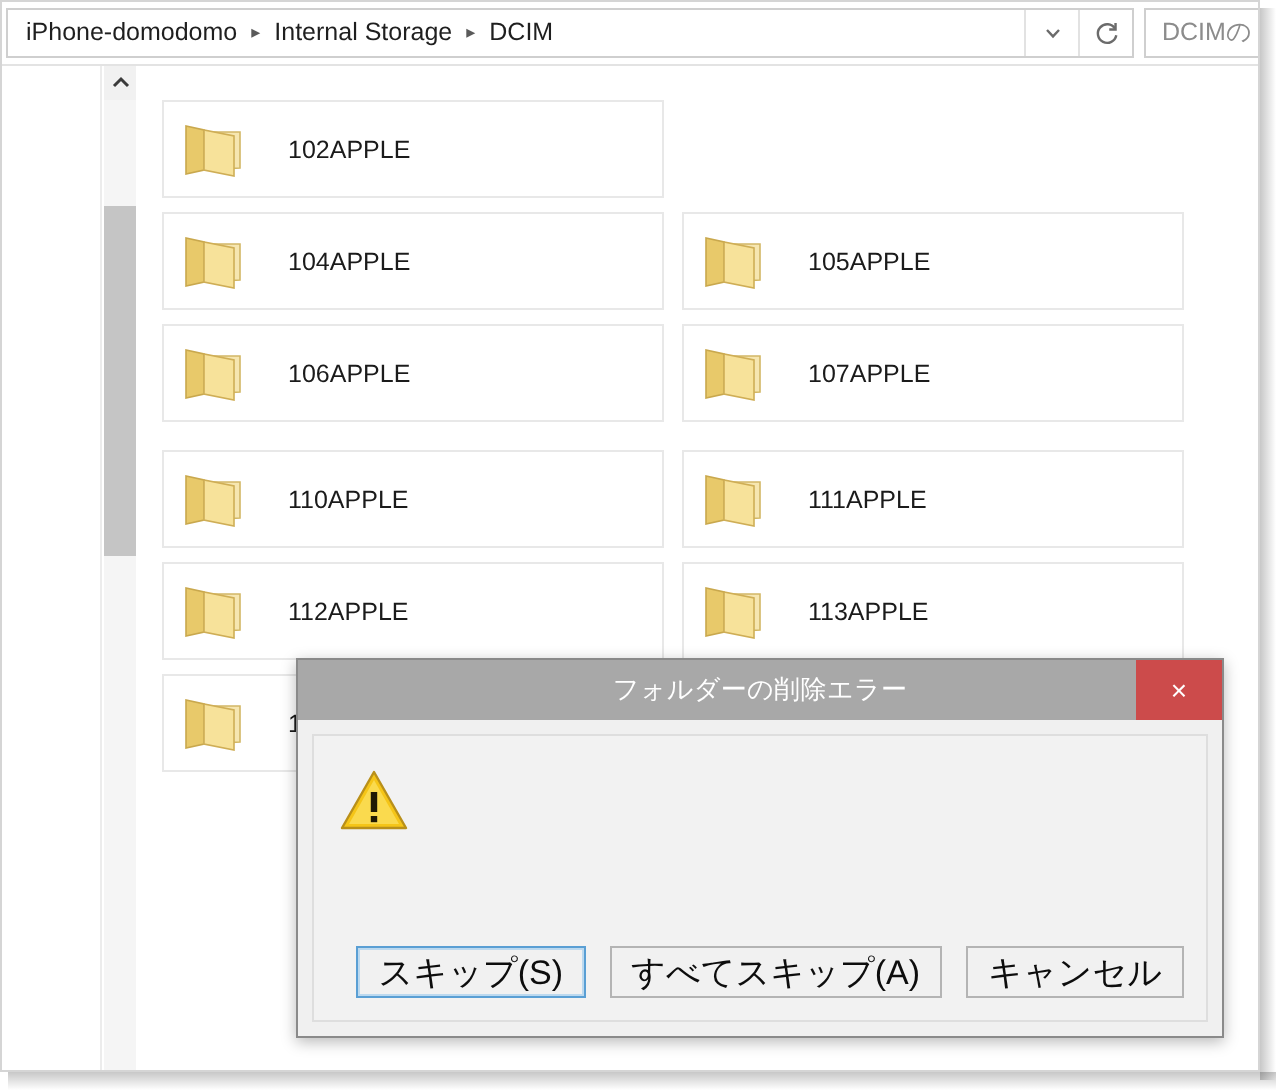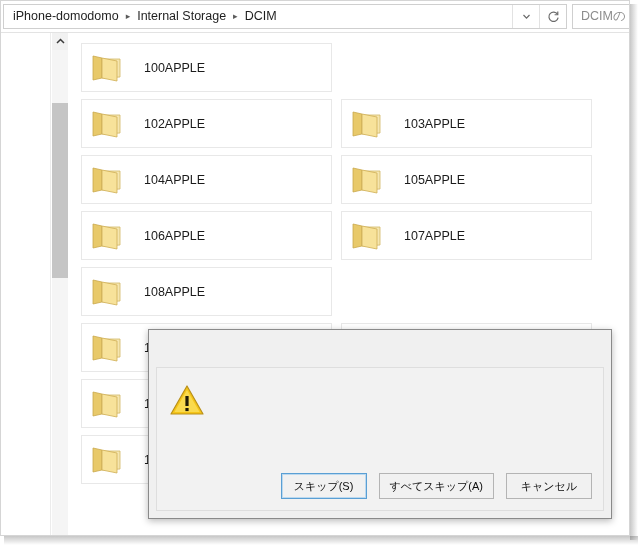--- a/index.html
+++ b/index.html
@@ -262,21 +262,21 @@
     padding-right: 13px;
     box-sizing: border-box;
     gap: 12px;
   }
   .dlg-btn {
     min-width: 86px;
     height: 26px;
     background: #f1f1f1;
     border: 1px solid #b4b4b4;
     box-sizing: border-box;
-    font-size: 11px;
+    font-size: 17px;
     color: #0d0d0d;
     display: flex;
     align-items: center;
     justify-content: center;
     padding: 0 10px;
     font-family: "Liberation Sans", "DejaVu Sans", sans-serif;
   }
   .dlg-btn.focused {
     border: 1px solid #5a9fd4;
     outline: 1px solid #bcd9ef;
@@ -329,53 +329,33 @@
             <path d="M1 5 L4.5 1.5 L8 5" fill="none" stroke="#3b3b3b" stroke-width="1.5"></path>
           </svg>
         </div>
         <div class="sb-thumb"></div>
       </div>
 
       <div class="content">
         <div class="grid">
 
           <div class="grid-row">
-            <div class="tile">
-              <span class="folder-icon">
-                <svg width="34" height="32" viewBox="0 0 34 32" aria-hidden="true">
-                  <path d="M3 4 L3 28 L12 26 L12 6 Z" fill="#e8c96a" stroke="#c9a84d" stroke-width="0.8"></path>
-                  <path d="M12 7 L30 7 L30 25 L12 26 Z" fill="#f6e6b0" stroke="#d2b765" stroke-width="0.8"></path>
-                  <path d="M12 6 L12 26 L27 29 L27 9 Z" fill="#f7e29a" stroke="#cfae56" stroke-width="0.8"></path>
-                </svg>
-              </span>
-              <span class="tile-label">100APPLE</span>
-            </div>
           </div>
 
           <div class="grid-row">
             <div class="tile">
               <span class="folder-icon">
                 <svg width="34" height="32" viewBox="0 0 34 32" aria-hidden="true">
                   <path d="M3 4 L3 28 L12 26 L12 6 Z" fill="#e8c96a" stroke="#c9a84d" stroke-width="0.8"></path>
                   <path d="M12 7 L30 7 L30 25 L12 26 Z" fill="#f6e6b0" stroke="#d2b765" stroke-width="0.8"></path>
                   <path d="M12 6 L12 26 L27 29 L27 9 Z" fill="#f7e29a" stroke="#cfae56" stroke-width="0.8"></path>
                 </svg>
               </span>
               <span class="tile-label">102APPLE</span>
             </div>
-            <div class="tile">
-              <span class="folder-icon">
-                <svg width="34" height="32" viewBox="0 0 34 32" aria-hidden="true">
-                  <path d="M3 4 L3 28 L12 26 L12 6 Z" fill="#e8c96a" stroke="#c9a84d" stroke-width="0.8"></path>
-                  <path d="M12 7 L30 7 L30 25 L12 26 Z" fill="#f6e6b0" stroke="#d2b765" stroke-width="0.8"></path>
-                  <path d="M12 6 L12 26 L27 29 L27 9 Z" fill="#f7e29a" stroke="#cfae56" stroke-width="0.8"></path>
-                </svg>
-              </span>
-              <span class="tile-label">103APPLE</span>
-            </div>
           </div>
 
           <div class="grid-row">
             <div class="tile">
               <span class="folder-icon">
                 <svg width="34" height="32" viewBox="0 0 34 32" aria-hidden="true">
                   <path d="M3 4 L3 28 L12 26 L12 6 Z" fill="#e8c96a" stroke="#c9a84d" stroke-width="0.8"></path>
                   <path d="M12 7 L30 7 L30 25 L12 26 Z" fill="#f6e6b0" stroke="#d2b765" stroke-width="0.8"></path>
                   <path d="M12 6 L12 26 L27 29 L27 9 Z" fill="#f7e29a" stroke="#cfae56" stroke-width="0.8"></path>
                 </svg>
@@ -411,30 +391,20 @@
                   <path d="M3 4 L3 28 L12 26 L12 6 Z" fill="#e8c96a" stroke="#c9a84d" stroke-width="0.8"></path>
                   <path d="M12 7 L30 7 L30 25 L12 26 Z" fill="#f6e6b0" stroke="#d2b765" stroke-width="0.8"></path>
                   <path d="M12 6 L12 26 L27 29 L27 9 Z" fill="#f7e29a" stroke="#cfae56" stroke-width="0.8"></path>
                 </svg>
               </span>
               <span class="tile-label">107APPLE</span>
             </div>
           </div>
 
           <div class="grid-row">
-            <div class="tile">
-              <span class="folder-icon">
-                <svg width="34" height="32" viewBox="0 0 34 32" aria-hidden="true">
-                  <path d="M3 4 L3 28 L12 26 L12 6 Z" fill="#e8c96a" stroke="#c9a84d" stroke-width="0.8"></path>
-                  <path d="M12 7 L30 7 L30 25 L12 26 Z" fill="#f6e6b0" stroke="#d2b765" stroke-width="0.8"></path>
-                  <path d="M12 6 L12 26 L27 29 L27 9 Z" fill="#f7e29a" stroke="#cfae56" stroke-width="0.8"></path>
-                </svg>
-              </span>
-              <span class="tile-label">108APPLE</span>
-            </div>
           </div>
 
           <div class="grid-row">
             <div class="tile">
               <span class="folder-icon">
                 <svg width="34" height="32" viewBox="0 0 34 32" aria-hidden="true">
                   <path d="M3 4 L3 28 L12 26 L12 6 Z" fill="#e8c96a" stroke="#c9a84d" stroke-width="0.8"></path>
                   <path d="M12 7 L30 7 L30 25 L12 26 Z" fill="#f6e6b0" stroke="#d2b765" stroke-width="0.8"></path>
                   <path d="M12 6 L12 26 L27 29 L27 9 Z" fill="#f7e29a" stroke="#cfae56" stroke-width="0.8"></path>
                 </svg>
@@ -497,20 +467,26 @@
               </span>
               <span class="tile-label">115APPLE</span>
             </div>
           </div>
 
         </div>
       </div>
     </div>
 
     <div class="dialog">
+      <div class="dlg-titlebar">
+        <span class="dlg-title">フォルダーの削除エラー</span>
+        <div class="dlg-close">
+          <span>×</span>
+        </div>
+      </div>
 
       <div class="dlg-inner">
         <div class="dlg-msgrow">
           <span class="warn-icon">
             <svg width="36" height="33" viewBox="0 0 36 33" aria-hidden="true">
               <path d="M18 2 L34 30 L2 30 Z" fill="#f5c518" stroke="#b9901a" stroke-width="1.2" stroke-linejoin="round"></path>
               <path d="M18 6 L30.5 28 L5.5 28 Z" fill="#fada4e" stroke="none"></path>
               <rect x="16.4" y="12" width="3.2" height="10" fill="#201a05"></rect>
               <rect x="16.4" y="24" width="3.2" height="3.1" fill="#201a05"></rect>
             </svg>

